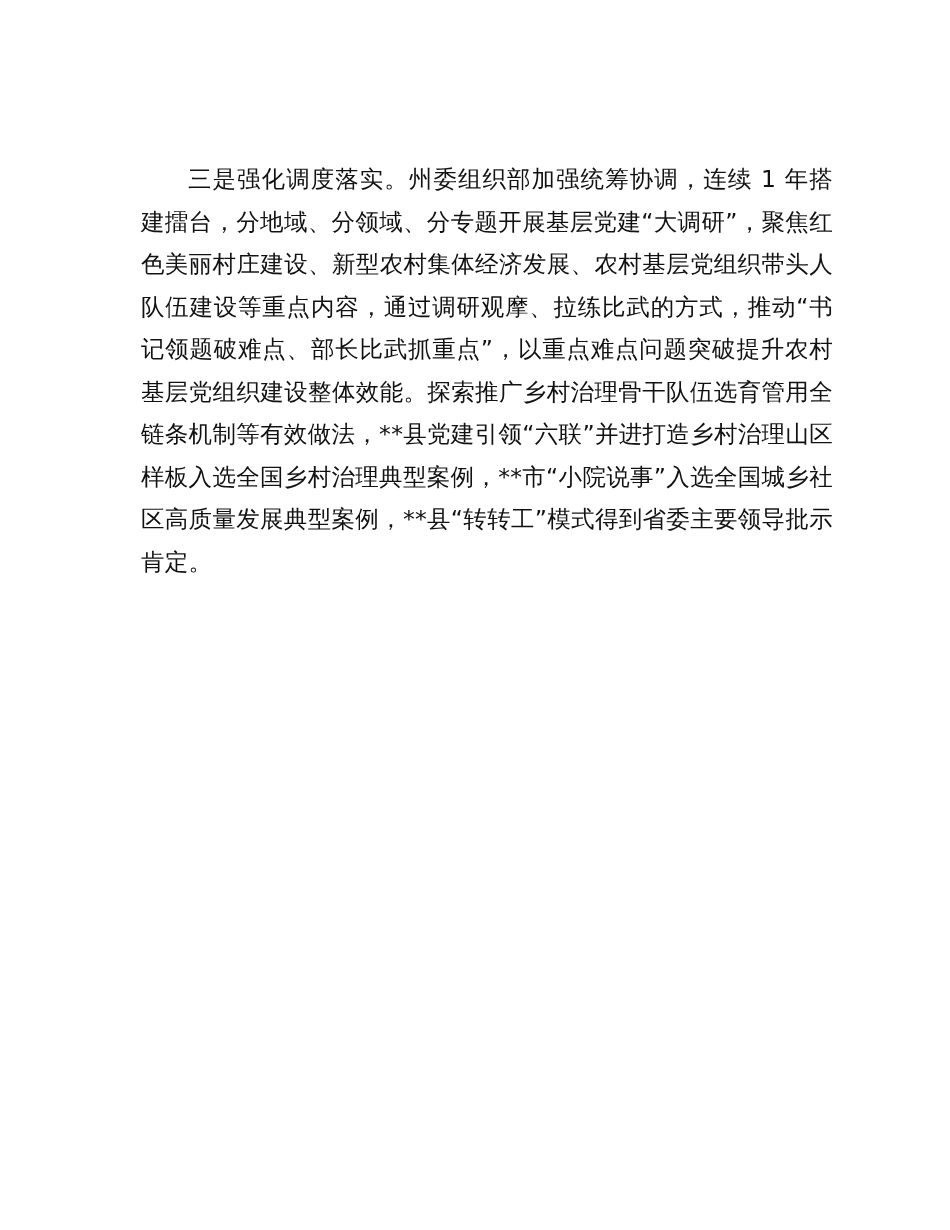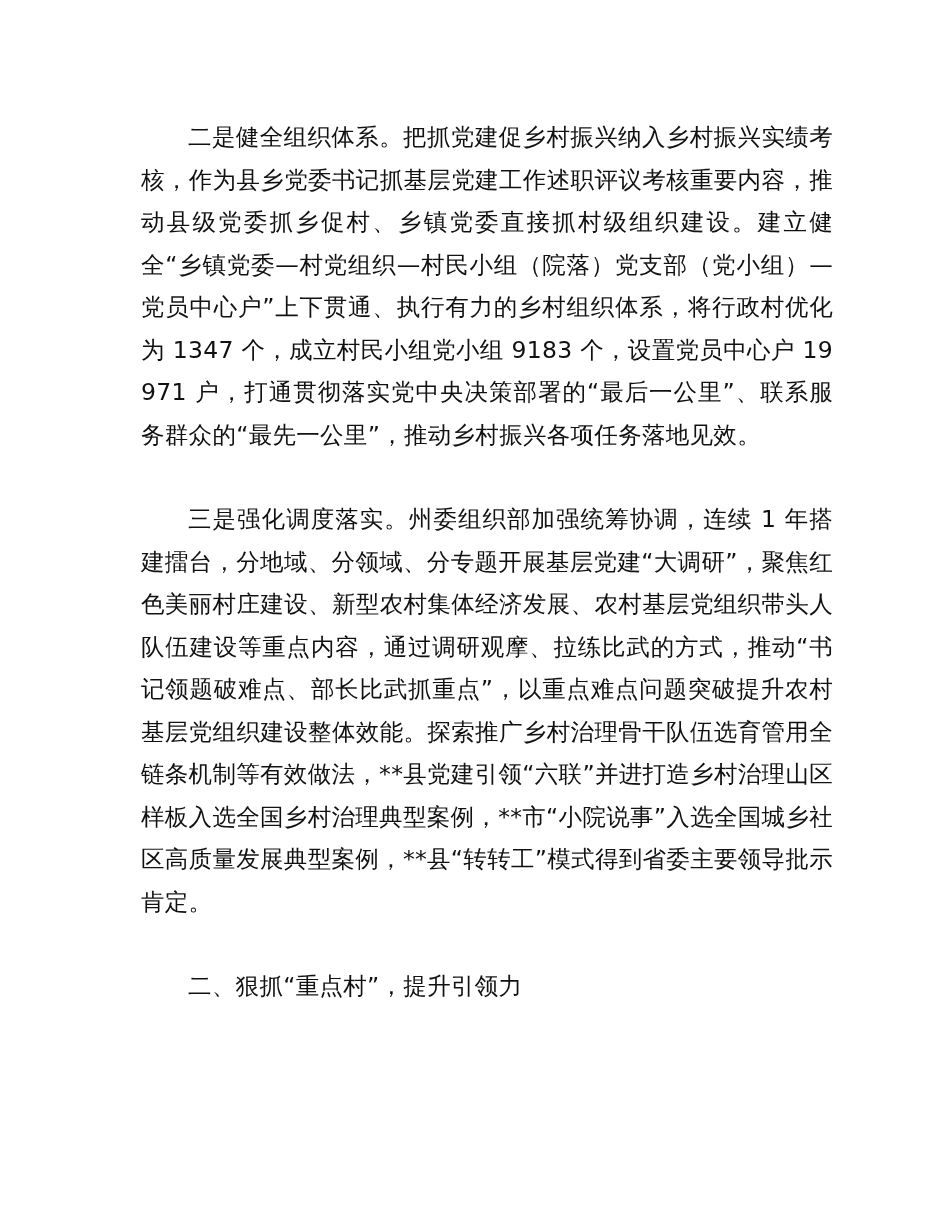--- a/index.html
+++ b/index.html
@@ -38,18 +38,16 @@
       font-size: 23.5px;
       line-height: 42.5px;
       text-indent: 47px;
       letter-spacing: 0.3px;
     }
   </style>
 </head>
 <body>
 
 <div class="page">
-  <p class="para">二是健全组织体系。把抓党建促乡村振兴纳入乡村振兴实绩考核，作为县乡党委书记抓基层党建工作述职评议考核重要内容，推动县级党委抓乡促村、乡镇党委直接抓村级组织建设。建立健全“乡镇党委—村党组织—村民小组（院落）党支部（党小组）—党员中心户”上下贯通、执行有力的乡村组织体系，将行政村优化为 1347 个，成立村民小组党小组 9183 个，设置党员中心户 19971 户，打通贯彻落实党中央决策部署的“最后一公里”、联系服务群众的“最先一公里”，推动乡村振兴各项任务落地见效。</p>
   <div class="gap"></div>
   <p class="para">三是强化调度落实。州委组织部加强统筹协调，连续 1 年搭建擂台，分地域、分领域、分专题开展基层党建“大调研”，聚焦红色美丽村庄建设、新型农村集体经济发展、农村基层党组织带头人队伍建设等重点内容，通过调研观摩、拉练比武的方式，推动“书记领题破难点、部长比武抓重点”，以重点难点问题突破提升农村基层党组织建设整体效能。探索推广乡村治理骨干队伍选育管用全链条机制等有效做法，**县党建引领“六联”并进打造乡村治理山区样板入选全国乡村治理典型案例，**市“小院说事”入选全国城乡社区高质量发展典型案例，**县“转转工”模式得到省委主要领导批示肯定。</p>
   <div class="gap"></div>
-  <p class="heading">二、狠抓“重点村”，提升引领力</p>
 </div>
 
 </body></html>

